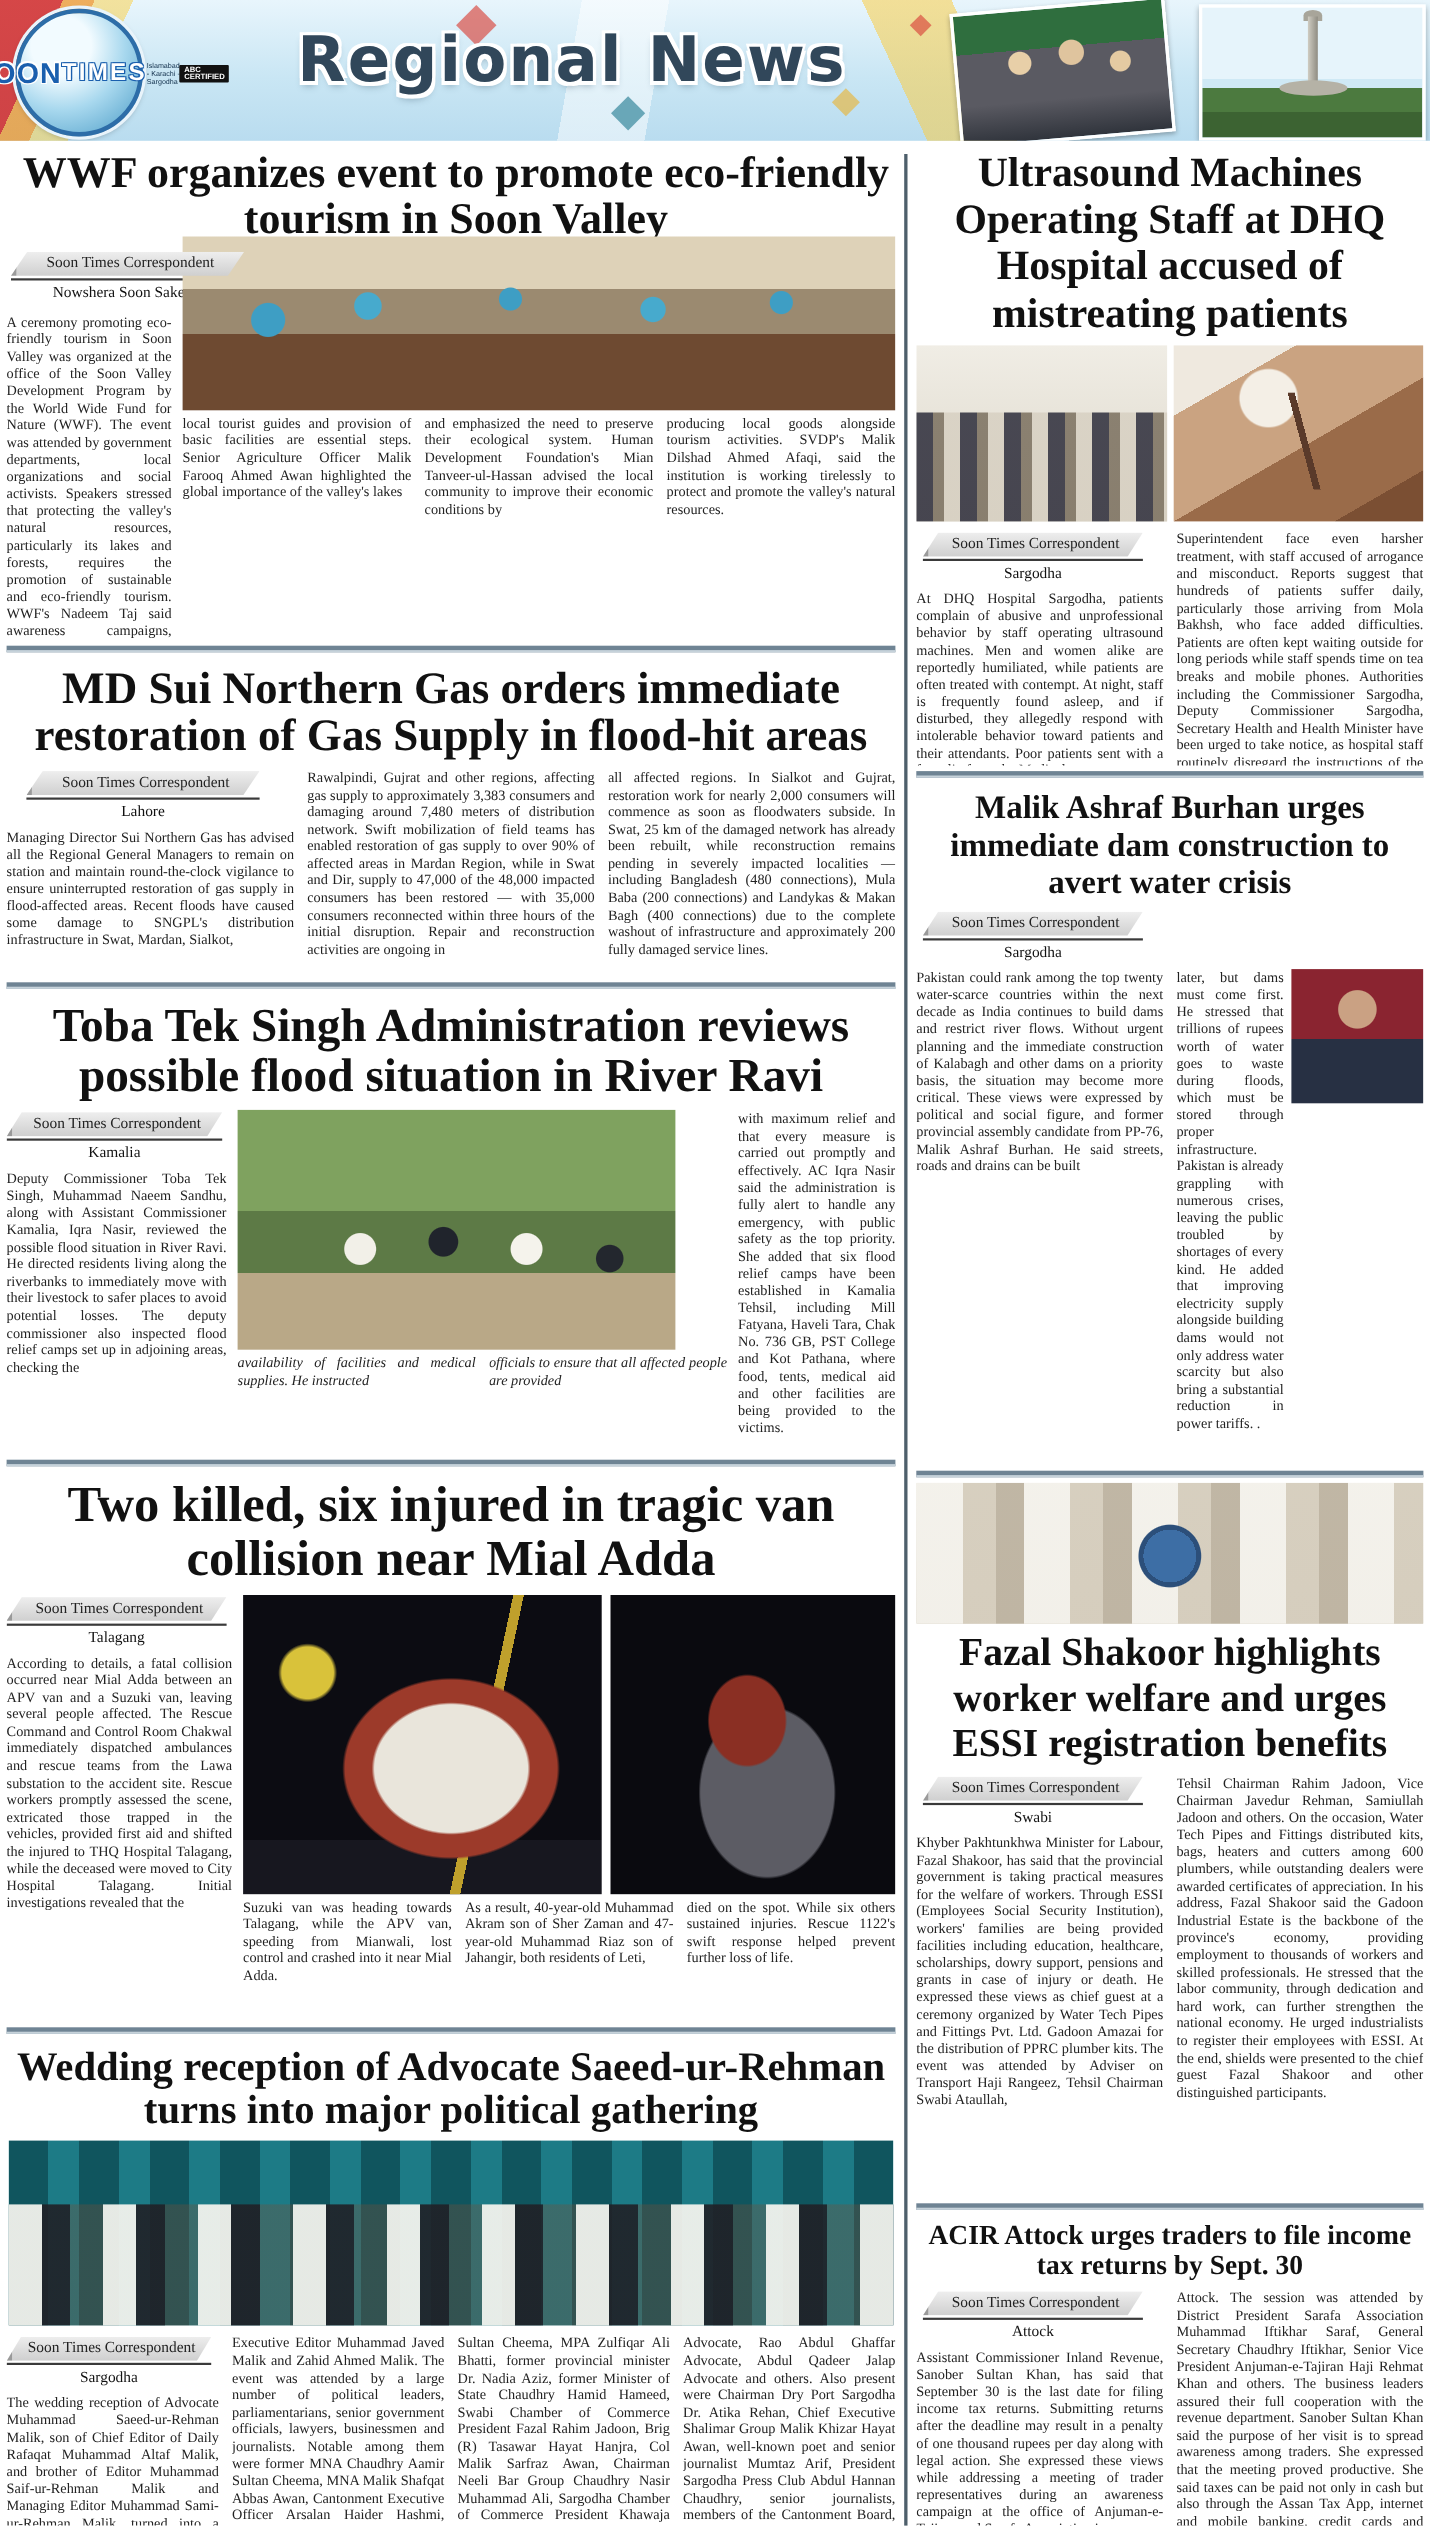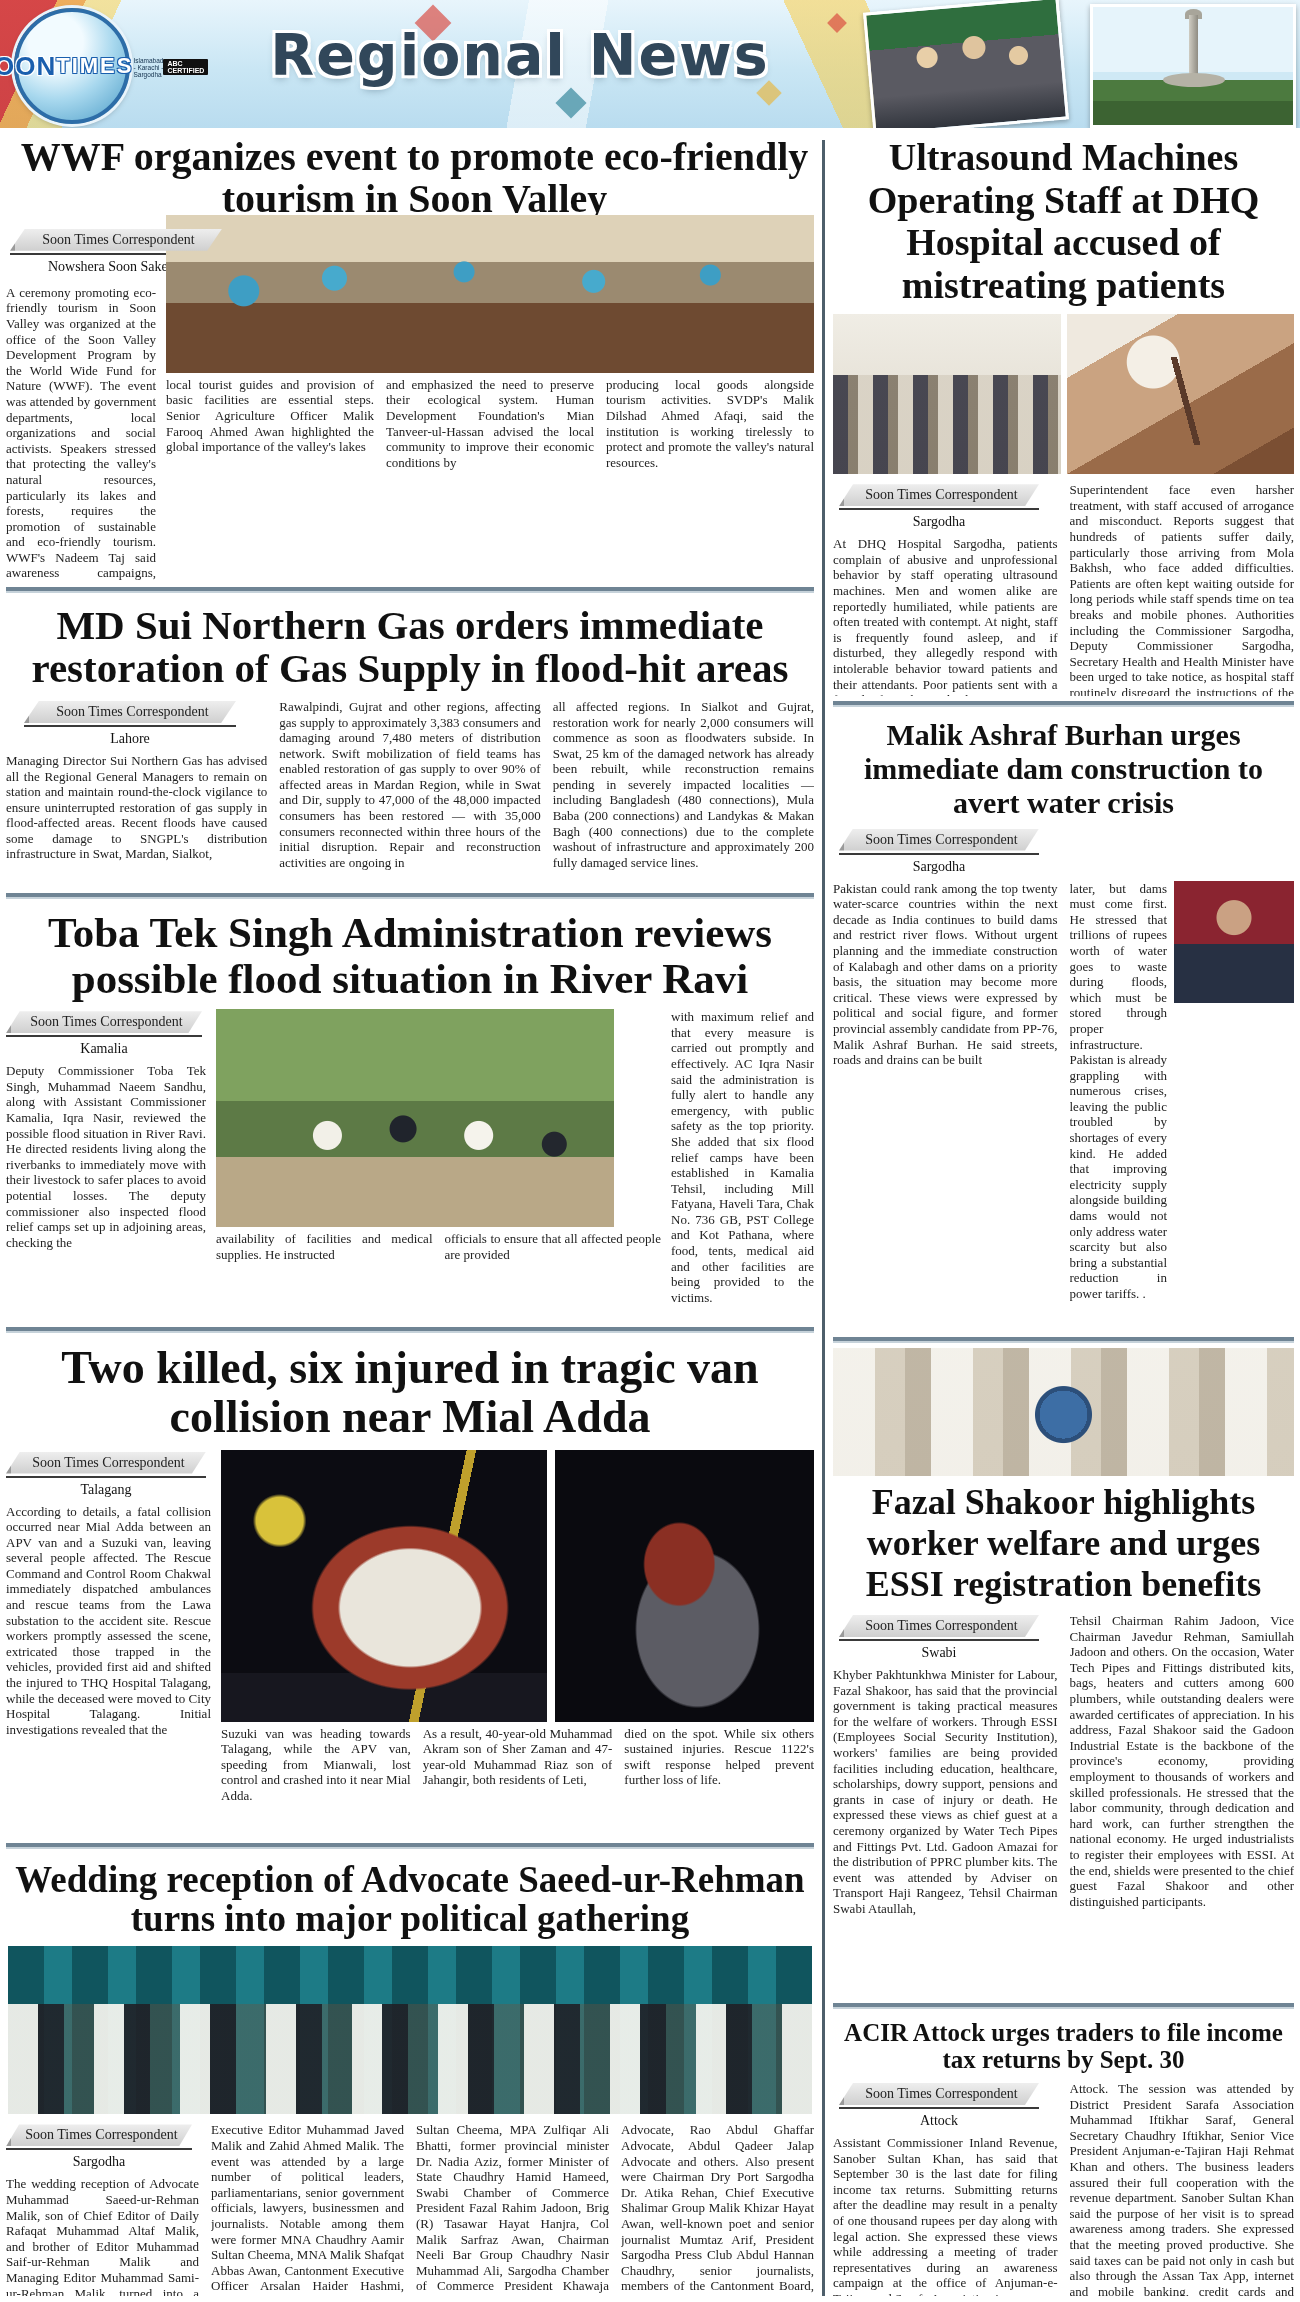--- a/index.html
+++ b/index.html
@@ -197,21 +197,21 @@
       <h1 class="hl hl-toba">Toba Tek Singh Administration reviews possible flood situation in River Ravi</h1>
       <div class="row">
         <div style="width:200px;flex:none;">
           <div class="byline" style="width:196px;margin-left:0;">
             <div class="byline-box">Soon Times Correspondent</div>
             <div class="byline-rule"></div>
             <div class="dateline">Kamalia</div>
           </div>
           <div class="txt">Deputy Commissioner Toba Tek Singh, Muhammad Naeem Sandhu, along with Assistant Commissioner Kamalia, Iqra Nasir, reviewed the possible flood situation in River Ravi. He directed residents living along the riverbanks to immediately move with their livestock to safer places to avoid potential losses. The deputy commissioner also inspected flood relief camps set up in adjoining areas, checking the</div>
         </div>
-        <div class="stack" style="flex:none;width:445px;">
+        <div class="stack" style="flex:none;width:445px;font-style:italic;">
           <div class="ph" id="ph-flood"></div>
           <div class="eqcols">
             <div class="txt">availability of facilities and medical supplies. He instructed</div>
             <div class="txt">officials to ensure that all affected people are provided</div>
           </div>
         </div>
         <div class="txt" style="flex:1;min-width:0;">with maximum relief and that every measure is carried out promptly and effectively. AC Iqra Nasir said the administration is fully alert to handle any emergency, with public safety as the top priority. She added that six flood relief camps have been established in Kamalia Tehsil, including Mill Fatyana, Haveli Tara, Chak No. 736 GB, PST College and Kot Pathana, where food, tents, medical aid and other facilities are being provided to the victims.</div>
       </div>
     </section>
 

